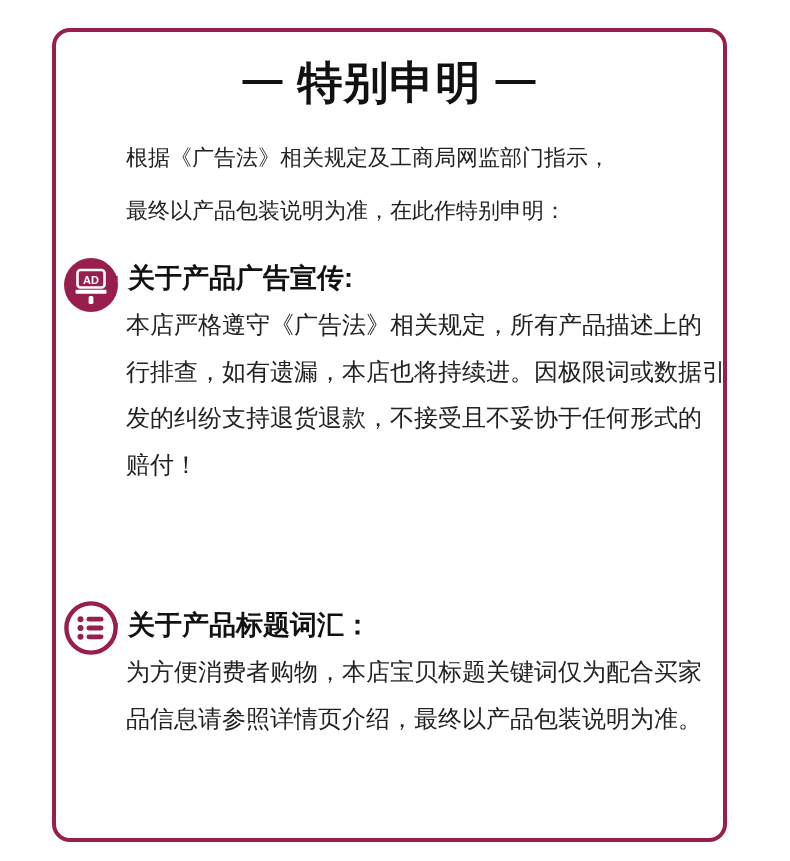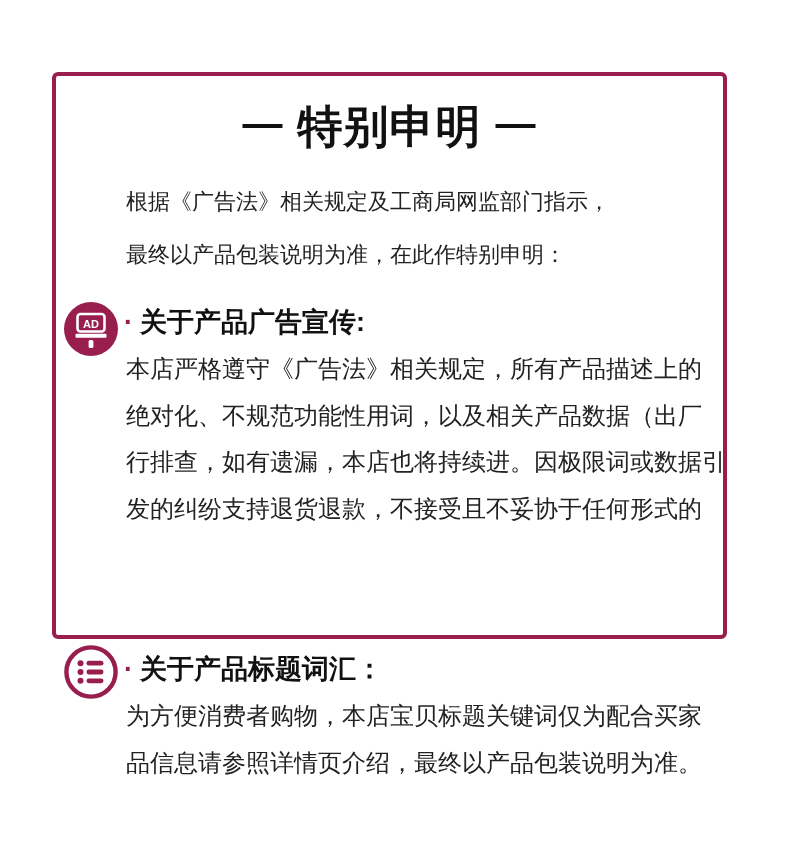--- a/index.html
+++ b/index.html
@@ -12,25 +12,24 @@
     width: 790px; height: 861px;
     background: #ffffff;
     font-family: "Liberation Sans", sans-serif;
     overflow: hidden;
   }
   .canvas { position: relative; width: 790px; height: 861px; background: #ffffff; }
 
   .frame {
     position: absolute;
     left: 52px; top: 28px;
-    width: 675px; height: 567px;
+    width: 675px; height: 814px;
     border: 4px solid var(--accent);
-    border-radius: 6px;
+    border-radius: 18px;
     background: #ffffff;
-    margin-top: 44px;
   }
 
   .title {
     position: absolute;
     top: 24px; left: 0; right: 0;
     text-align: center;
     font-size: 45px; line-height: 54px;
     font-weight: 700;
     color: var(--heading);
     letter-spacing: 1px;
@@ -57,21 +56,21 @@
     position: absolute;
     left: 8px;
     width: 54px; height: 54px;
   }
   .sec-icon svg { display: block; width: 54px; height: 54px; }
   #icon-ad   { top: 226px; }
   #icon-list { top: 569px; }
 
   .heading {
     position: absolute;
-    left: 68px;
+    left: 56px;
     font-size: 27px; line-height: 50px;
     font-weight: 700;
     color: var(--heading);
     white-space: nowrap;
   }
   #heading-1 { top: 221px; }
   #heading-2 { top: 568px; }
   .bullet {
     color: var(--accent);
     font-weight: 700;
@@ -121,23 +120,23 @@
         <rect x="24.6" y="38" width="4.8" height="8" rx="1.6" fill="#ffffff"></rect>
       </svg>
     </div>
 
     <div class="heading" id="heading-1">
       <span class="bullet">·</span><span>关于产品广告宣传:</span>
     </div>
 
     <div class="body-text" id="body-1">
         <div>本店严格遵守《广告法》相关规定，所有产品描述上的</div>
-        <div>绝对化、不规范功能性用词，以及相关产品数据（出厂</div>
         <div>行排查，如有遗漏，本店也将持续进。因极限词或数据引</div>
         <div>发的纠纷支持退货退款，不接受且不妥协于任何形式的</div>
+        <div>赔付！</div>
       </div>
 
     <div class="sec-icon" id="icon-list">
       <svg viewBox="0 0 54 54" aria-hidden="true">
         <circle cx="27" cy="27" r="24.6" fill="#ffffff" stroke="#981F4D" stroke-width="4.4"></circle>
         <circle cx="16.5" cy="18.2" r="3" fill="#981F4D"></circle>
         <rect x="22.5" y="15.8" width="17" height="4.8" rx="2.4" fill="#981F4D"></rect>
         <circle cx="16.5" cy="27" r="3" fill="#981F4D"></circle>
         <rect x="22.5" y="24.6" width="17" height="4.8" rx="2.4" fill="#981F4D"></rect>
         <circle cx="16.5" cy="35.8" r="3" fill="#981F4D"></circle>

